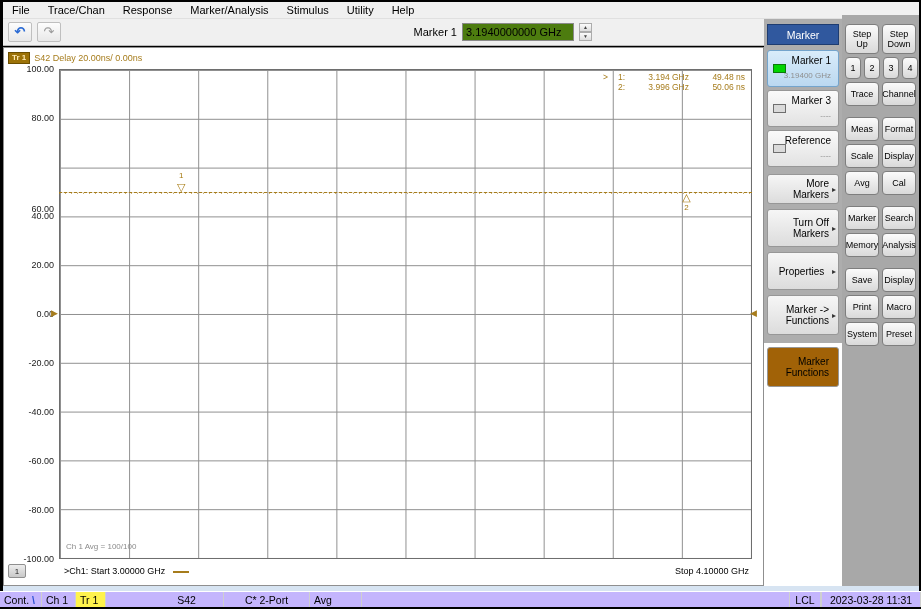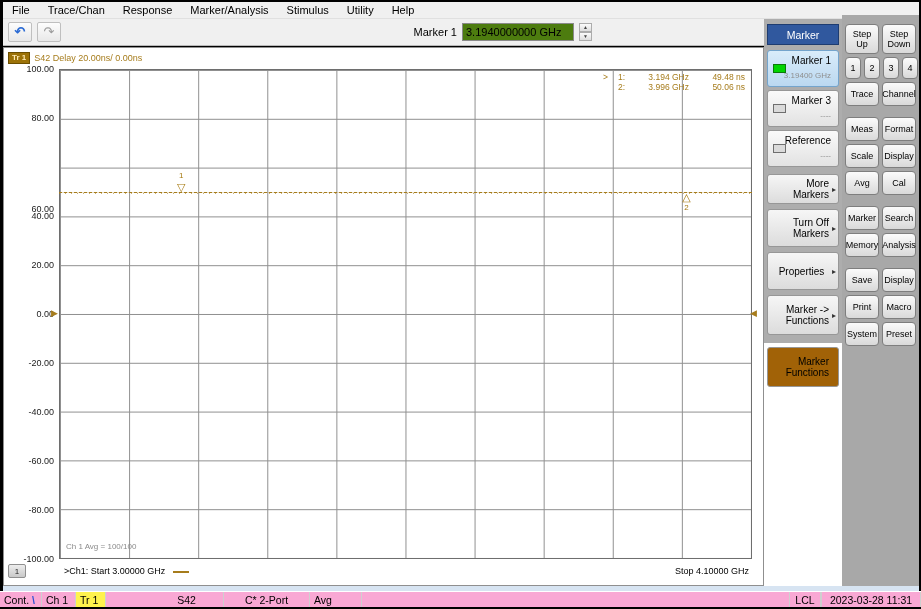--- a/index.html
+++ b/index.html
@@ -82,21 +82,21 @@
   .hk-row { display:flex; margin:0 0 3px 3px; gap:3px; }
   .hk-btn { border:1px solid #7E7E7E; border-radius:4px; background:linear-gradient(#FBFBFB,#D9D9D9);
             color:#000; font-size:9px; display:flex; align-items:center; justify-content:center;
             text-align:center; line-height:10px; }
   .hk-pair { width:34px; height:24px; }
   .hk-tall { height:30px; }
   .hk-quad { width:16px; height:22px; }
 
   
   .blue-strip { position:absolute; left:3px; top:586px; width:916px; height:5px; background:#D7E4F2; }
-  .statusbar { position:absolute; left:0; top:591px; width:921px; height:16px; background:#f9a8d4;
+  .statusbar { position:absolute; left:0; top:591px; width:921px; height:16px; background:#c4b5fd;
                border-top:1px solid #FFF; display:flex; align-items:stretch; font-size:10.5px; color:#000; }
   .st-cell { display:flex; align-items:center; padding:0 4px; border-right:1px solid #CFCFCF; white-space:nowrap; }
   .st-center { justify-content:center; }
   .st-highlight { background:#FFF34D; }
   .st-slash { color:#2B50D4; font-weight:bold; margin-left:3px; }
   .st-right { margin-left:auto; display:flex; }
 </style>
 </head>
 <body>
 

